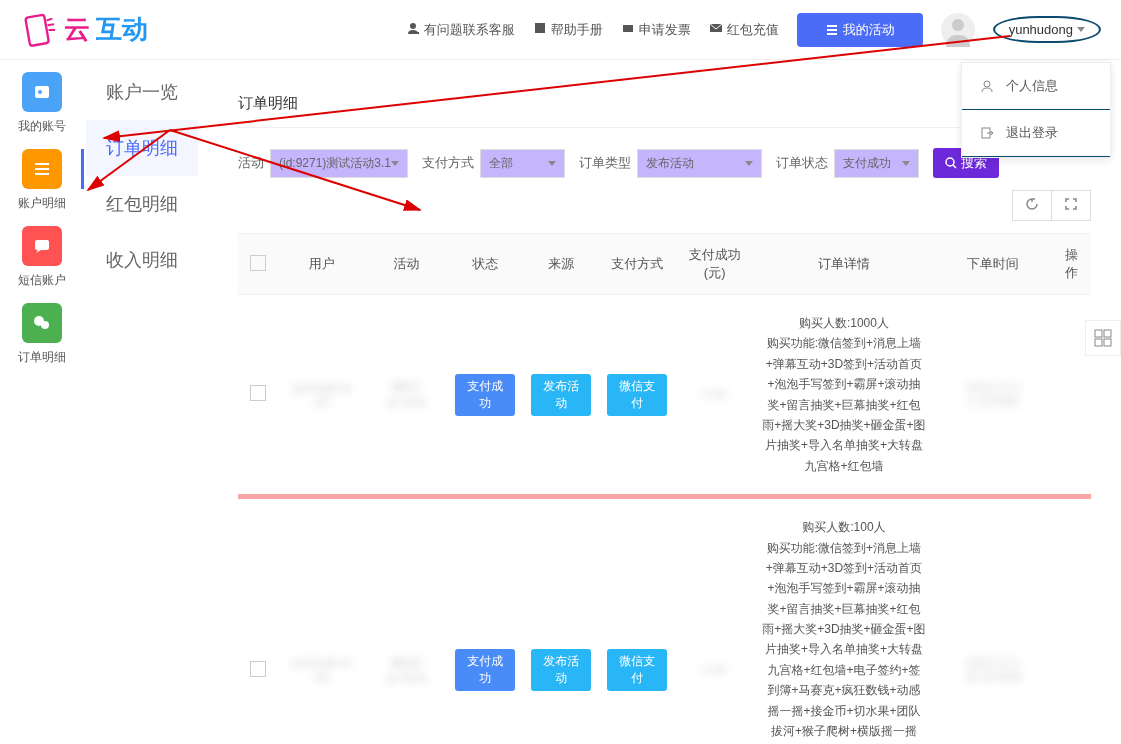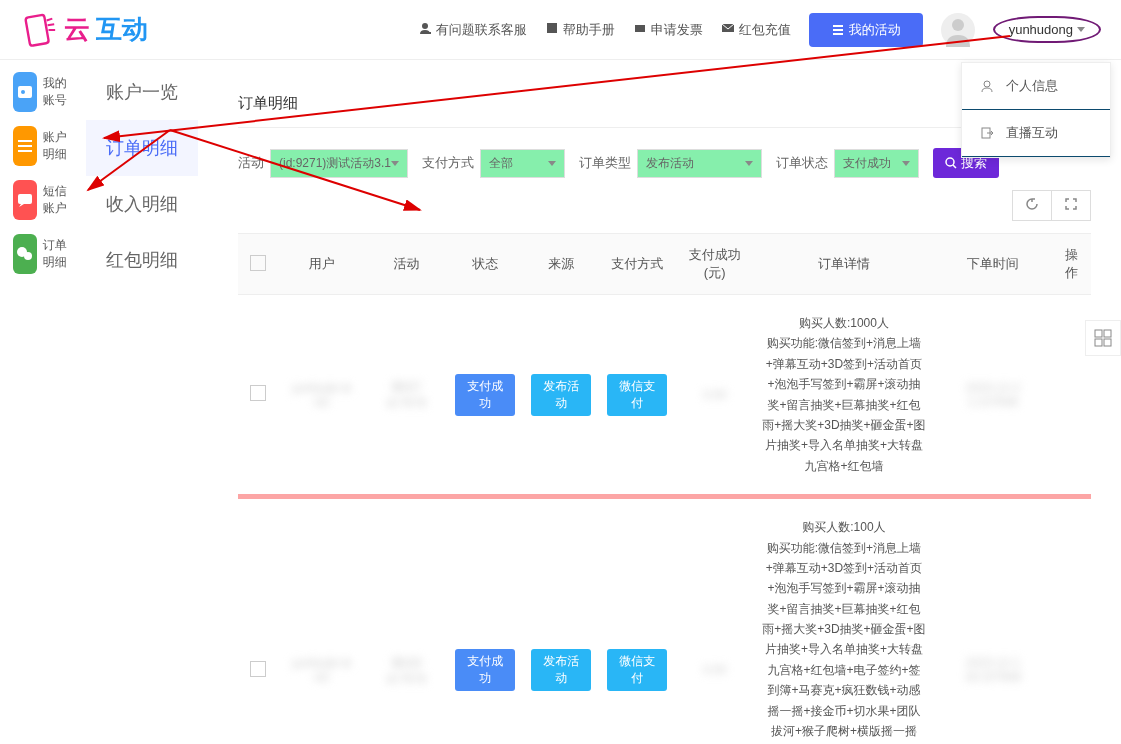--- a/index.html
+++ b/index.html
@@ -6,47 +6,47 @@
 body { font-family: -apple-system, "Microsoft YaHei", sans-serif; font-size: 13px; color: #333; background: #fff; }
 
 
 .header { height: 60px; display: flex; align-items: center; padding: 0 20px; border-bottom: 1px solid #eee; position: relative; }
 .logo { display: flex; align-items: center; font-size: 26px; font-weight: bold; gap: 6px; }
 .logo-icon { width: 38px; height: 38px; }
 .logo-text1 { color: #e91e8c; }
 .logo-text2 { color: #2196f3; }
 .header-nav { margin-left: auto; display: flex; align-items: center; gap: 18px; font-size: 13px; color: #555; }
 .header-nav-item { display: flex; gap: 4px; cursor: pointer; }
-.my-activity-btn { background: #4a6cf7; color: #fff; padding: 8px 22px; border-radius: 4px; display: flex; align-items: center; gap: 4px; cursor: pointer; }
+.my-activity-btn { background: #4a6cf7; color: #fff; padding: 8px 28px; border-radius: 4px; display: flex; align-items: center; gap: 4px; cursor: pointer; }
 .avatar { width: 34px; height: 34px; border-radius: 50%; background: #eee; }
-.user-dropdown { border: 2px solid #701a75; border-radius: 50%/60%; padding: 4px 14px; display: flex; align-items: center; gap: 4px; color: #333; cursor: pointer; }
+.user-dropdown { border: 2px solid #0c4a6e; border-radius: 50%/60%; padding: 4px 14px; display: flex; align-items: center; gap: 4px; color: #333; cursor: pointer; }
 
 
 .user-menu { position: absolute; top: 62px; right: 10px; width: 150px; background: #fff; border: 1px solid #eee; box-shadow: 0 2px 8px rgba(0,0,0,.1); z-index: 10; }
 .user-menu-item { padding: 14px 18px; display: flex; align-items: center; gap: 12px; cursor: pointer; font-size: 13px; color: #555; border-bottom: 1px solid #0c4a6e; }
 
 
 .left-rail { position: absolute; top: 72px; left: 14px; width: 56px; display: flex; flex-direction: column; gap: 14px; align-items: center; }
-.rail-item { display: flex; flex-direction: row; align-items: center; gap: 6px; cursor: pointer; font-size: 12px; color: #555; }
+.rail-item { display: flex; flex-direction: column; align-items: center; gap: 6px; cursor: pointer; font-size: 12px; color: #555; }
 .rail-icon { width: 40px; height: 40px; border-radius: 6px; display: flex; align-items: center; justify-content: center; color: #fff; }
 .rail-item.active { position: relative; }
 .rail-item.active::after { content: ''; position: absolute; right: -18px; top: 0; width: 3px; height: 40px; background: #4a6cf7; }
 
 
 .sub-sidebar { position: absolute; top: 64px; left: 86px; width: 112px; background: #fff; }
 .sub-item { padding: 16px 20px; font-size: 18px; color: #666; cursor: pointer; }
 .sub-item.active { color: #4a6cf7; background: #f3f5ff; }
 
 
 .main { margin-left: 208px; padding: 20px 30px; position: relative; }
 .main-title { font-size: 15px; padding: 14px 0; border-bottom: 1px solid #eee; margin-bottom: 20px; }
 .filters { display: flex; align-items: center; gap: 14px; flex-wrap: wrap; margin-bottom: 12px; }
 .filter-group { display: flex; align-items: center; gap: 6px; }
 .filter-label { color: #666; }
-.select { border: 1px solid #ddd; padding: 5px 8px; min-width: 85px; background: #86efac; display: flex; align-items: center; justify-content: space-between; font-size: 12px; color: #666; cursor: pointer; }
+.select { border: 1px solid #ddd; padding: 5px 8px; min-width: 85px; background: #c4b5fd; display: flex; align-items: center; justify-content: space-between; font-size: 12px; color: #666; cursor: pointer; }
 .select.wide { min-width: 125px; }
 .search-btn { background: #6d28d9; color: #fff; padding: 6px 12px; border-radius: 3px; display: flex; align-items: center; gap: 4px; cursor: pointer; }
 .toolbar-right { margin-left: auto; display: flex; gap: 0; border: 1px solid #ddd; }
 .tool-btn { padding: 6px 12px; border-left: 1px solid #ddd; cursor: pointer; color: #888; }
 .tool-btn:first-child { border-left: none; }
 
 
 .table { width: 100%; border-collapse: collapse; }
 .table th { background: #fafafa; padding: 12px 8px; font-weight: normal; font-size: 13px; color: #555; border-top: 1px solid #eee; border-bottom: 1px solid #eee; text-align: center; }
 .table td { padding: 18px 8px; border-bottom: 5px solid #fca5a5; text-align: center; vertical-align: middle; font-size: 12px; color: #555; }
@@ -129,21 +129,21 @@
           <circle cx="7" cy="5" r="3" fill="none" stroke="#888"></circle>
           <path d="M2 13 Q2 9 7 9 Q12 9 12 13" fill="none" stroke="#888"></path>
         </svg>
       <span>个人信息</span>
     </div>
     <div class="user-menu-item">
       <svg width="14" height="14">
           <rect x="2" y="2" width="8" height="10" fill="none" stroke="#888"></rect>
           <path d="M7 7 h6 M11 5 l2 2 l-2 2" fill="none" stroke="#888"></path>
         </svg>
-      <span>直播互动</span>
+      <span>退出登录</span>
     </div>
   </div>
 </div>
 
 <div class="left-rail">
   <div class="rail-item">
     <div class="rail-icon" style="background:#4aa3f7">
       <svg width="20" height="20">
           <rect x="3" y="4" width="14" height="12" rx="2" fill="#fff"></rect>
           <circle cx="8" cy="10" r="2" fill="#4aa3f7"></circle>
@@ -175,22 +175,22 @@
           <circle cx="13" cy="12" r="4" fill="#fff"></circle>
         </svg>
     </div>
     <span>订单明细</span>
   </div>
 </div>
 
 <div class="sub-sidebar">
   <div class="sub-item">账户一览</div>
   <div class="sub-item active">订单明细</div>
+  <div class="sub-item">红包明细</div>
   <div class="sub-item">收入明细</div>
-  <div class="sub-item">红包明细</div>
 </div>
 
 <svg class="arrow-svg" style="top:30px;left:80px;" width="940" height="200">
   <defs>
       <marker id="ah" markerWidth="10" markerHeight="10" refX="8" refY="3" orient="auto">
         <path d="M0,0 L9,3 L0,6 Z" fill="#d00"></path>
       </marker>
     </defs>
   <line x1="930" y1="6" x2="24" y2="108" stroke="#d00" stroke-width="2" marker-end="url(#ah)"></line>
   <line x1="90" y1="100" x2="340" y2="180" stroke="#d00" stroke-width="2" marker-end="url(#ah)"></line>

